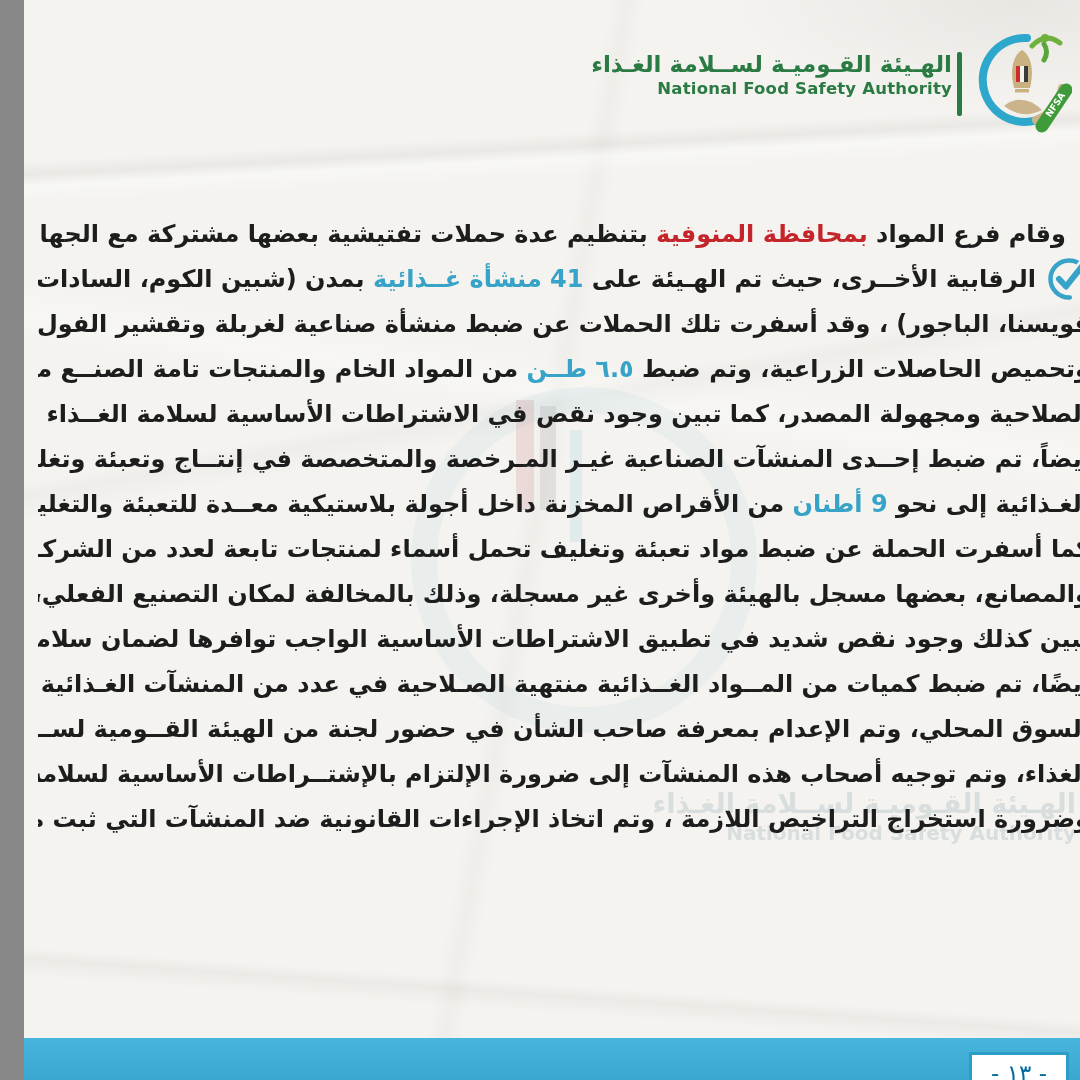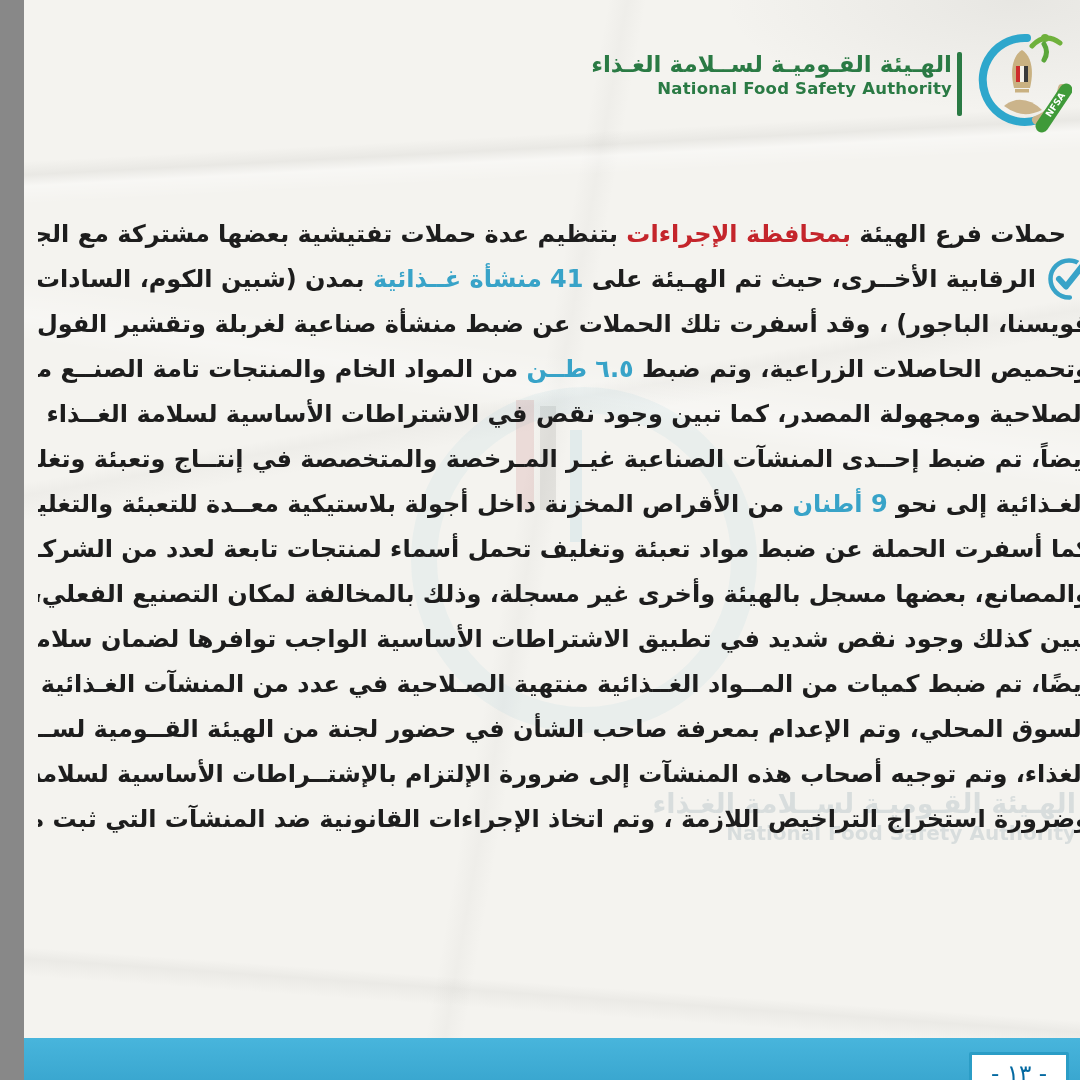--- a/index.html
+++ b/index.html
@@ -95,21 +95,21 @@
     <rect x="182" y="70" width="18" height="110" fill="#b03030" opacity="0.12"></rect>
     <rect x="206" y="76" width="16" height="104" fill="#333333" opacity="0.09"></rect>
     <rect x="236" y="100" width="12" height="112" fill="#2fa0c4" opacity="0.09"></rect>
   </svg>
   <div class="wm wm-text">
     <div class="ar">الهـيئة القـوميـة لســلامة الغـذاء</div>
     <div class="en">National Food Safety Authority</div>
   </div>
 
   <div class="textblock">
-      <div class="line ind-first"><span>حملات فرع الهيئة </span><span class="red">بمحافظة الإجراءات</span><span> بتنظيم عدة حملات تفتيشية بعضها مشتركة مع الجهات</span></div>
+      <div class="line ind-first"><span>وقام فرع المواد </span><span class="red">بمحافظة المنوفية</span><span> بتنظيم عدة حملات تفتيشية بعضها مشتركة مع الجهات</span></div>
       <div class="line ind-check"><span>الرقابية الأخــرى، حيث تم الهـيئة على </span><span class="blue">41 منشأة غــذائية</span><span> بمدن (شبين الكوم، السادات، الشهداء،</span></div>
       <div class="line"><span>قويسنا، الباجور) ، وقد أسفرت تلك الحملات عن ضبط منشأة صناعية لغربلة وتقشير الفول السوداني</span></div>
       <div class="line"><span>وتحميص الحاصلات الزراعية، وتم ضبط </span><span class="blue">٦.٥ طــن</span><span> من المواد الخام والمنتجات تامة الصنــع منتهية</span></div>
       <div class="line"><span>الصلاحية ومجهولة المصدر، كما تبين وجود نقص في الاشتراطات الأساسية لسلامة الغــذاء داخــل</span></div>
       <div class="line"><span>أيضاً، تم ضبط إحــدى المنشآت الصناعية غيـر المـرخصة والمتخصصة في إنتــاج وتعبئة وتغليف</span></div>
       <div class="line"><span>الغـذائية إلى نحو </span><span class="blue">9 أطنان</span><span> من الأقراص المخزنة داخل أجولة بلاستيكية معــدة للتعبئة والتغليف،</span></div>
       <div class="line"><span>كما أسفرت الحملة عن ضبط مواد تعبئة وتغليف تحمل أسماء لمنتجات تابعة لعدد من الشركــات</span></div>
       <div class="line"><span>والمصانع، بعضها مسجل بالهيئة وأخرى غير مسجلة، وذلك بالمخالفة لمكان التصنيع الفعلي، وقــد</span></div>
       <div class="line"><span>تبين كذلك وجود نقص شديد في تطبيق الاشتراطات الأساسية الواجب توافرها لضمان سلامة الغذاء،</span></div>
       <div class="line"><span>أيضًا، تم ضبط كميات من المــواد الغــذائية منتهية الصـلاحية في عدد من المنشآت الغـذائية في</span></div>

